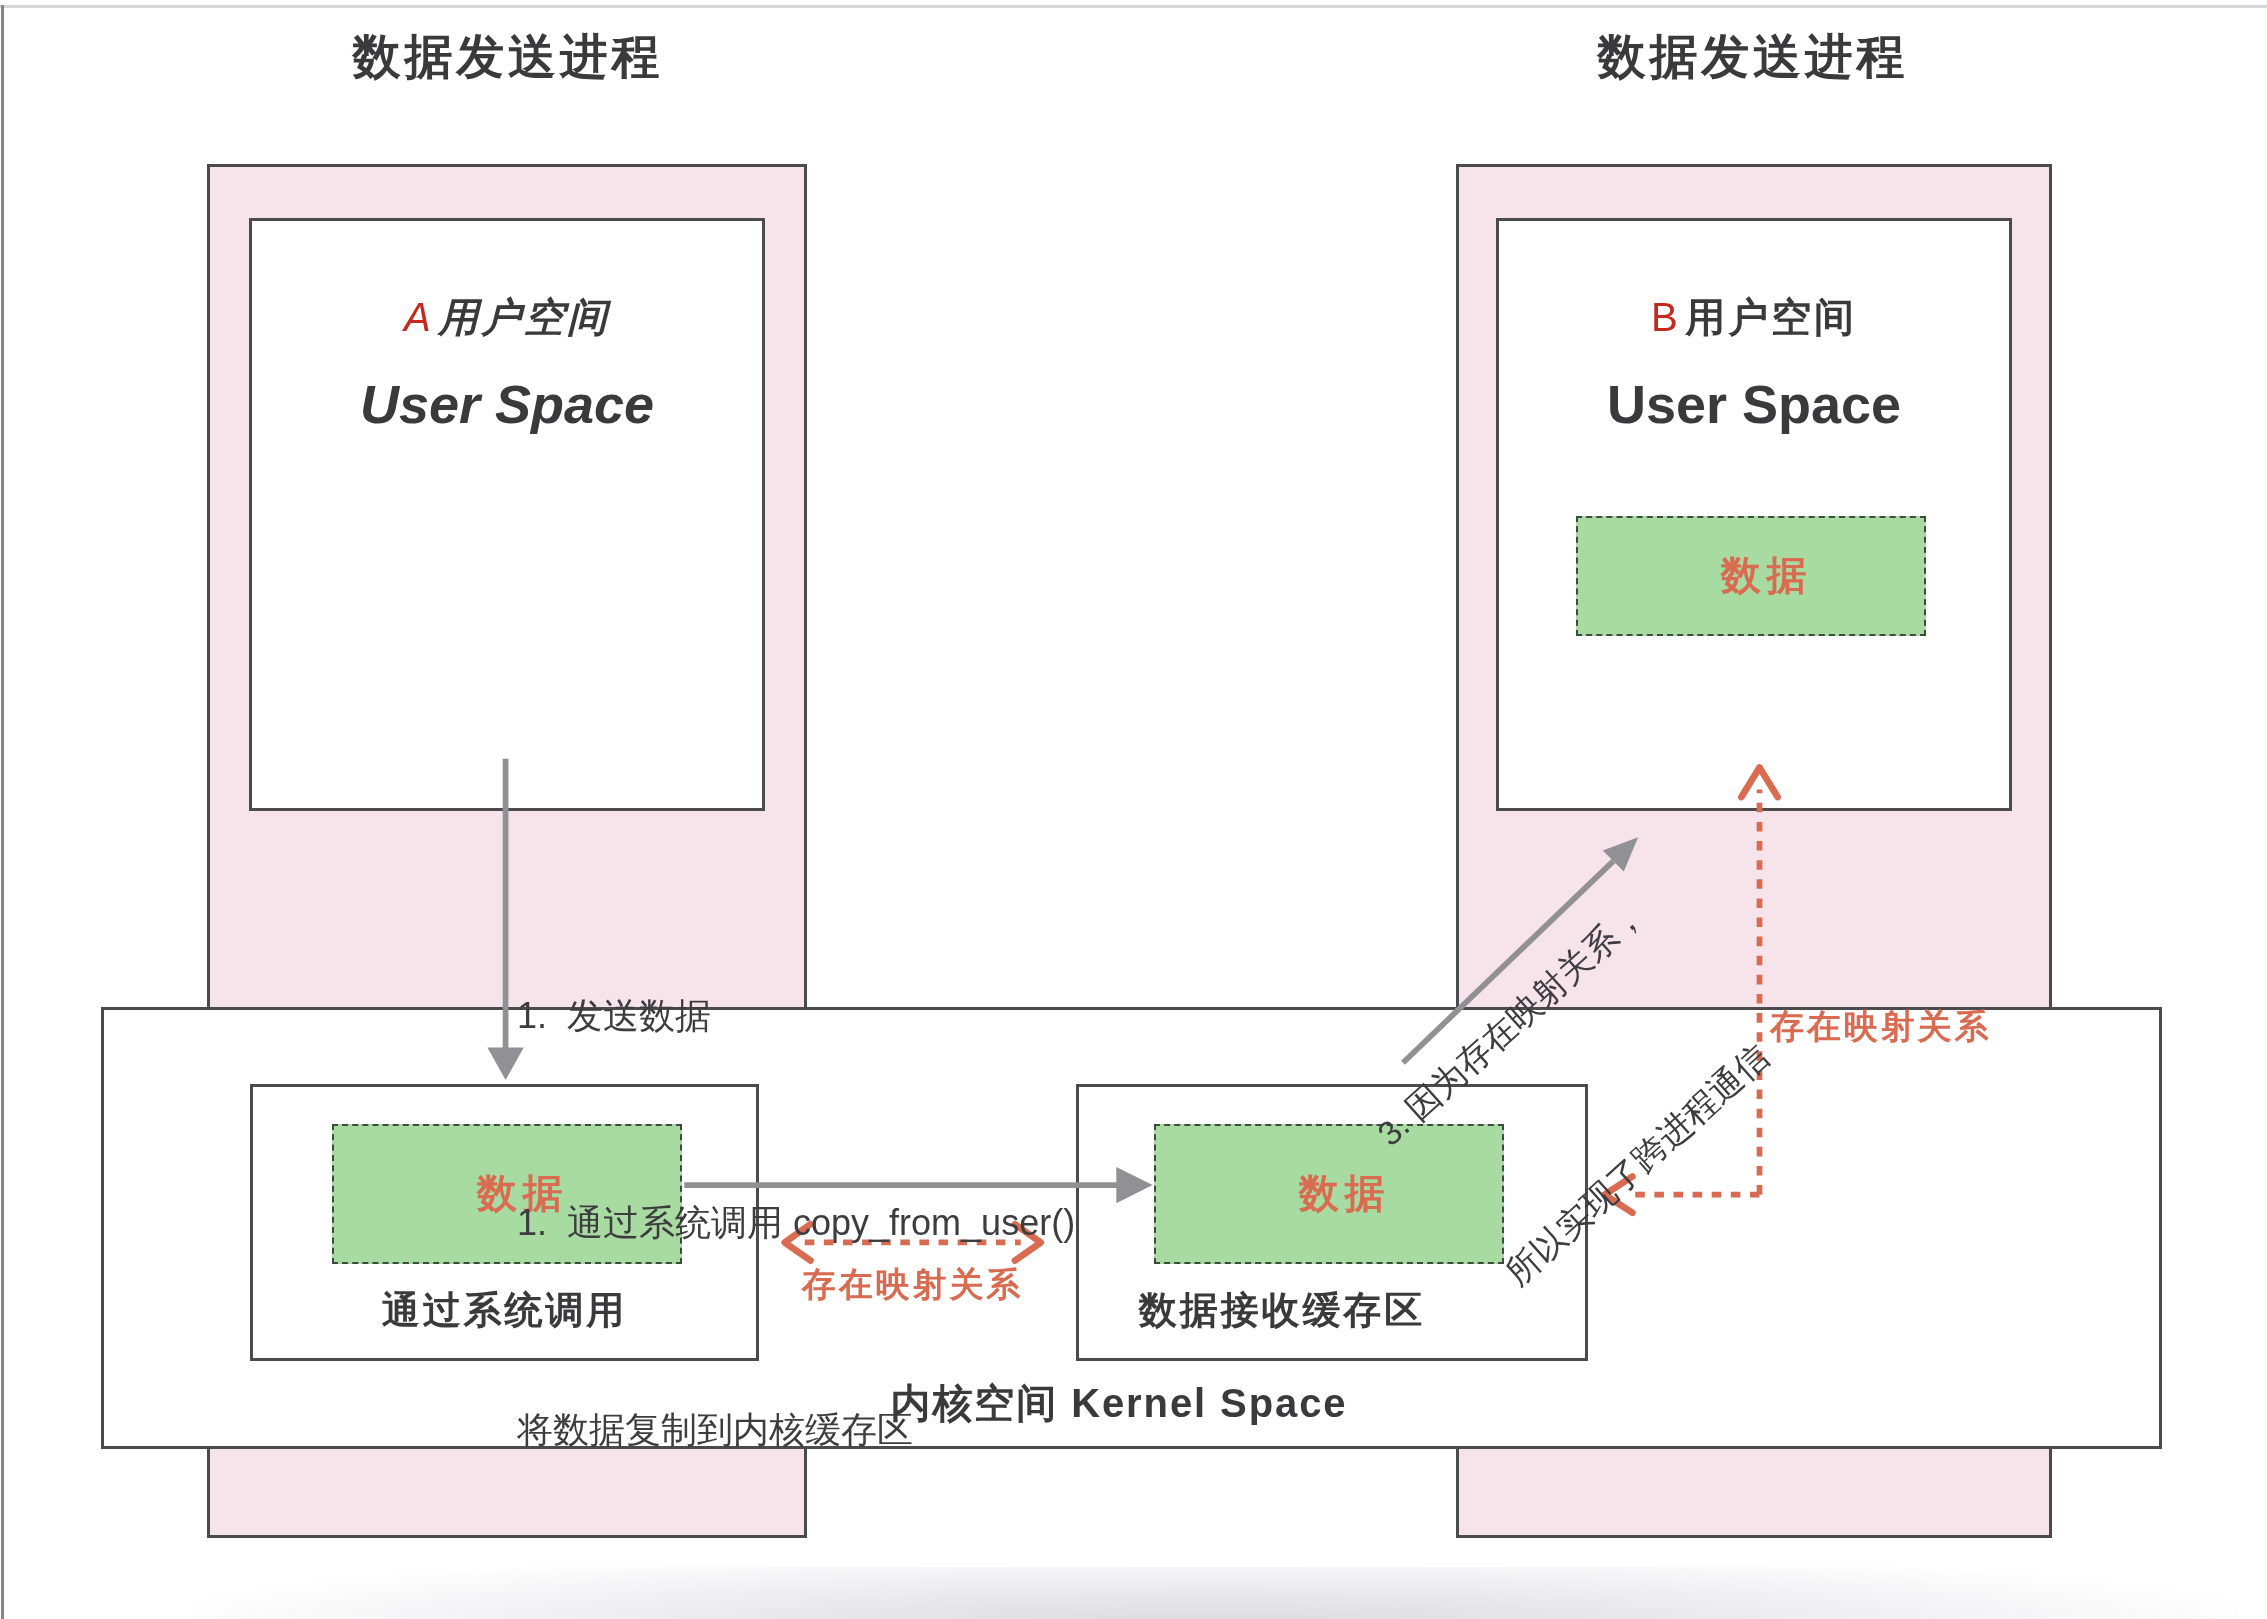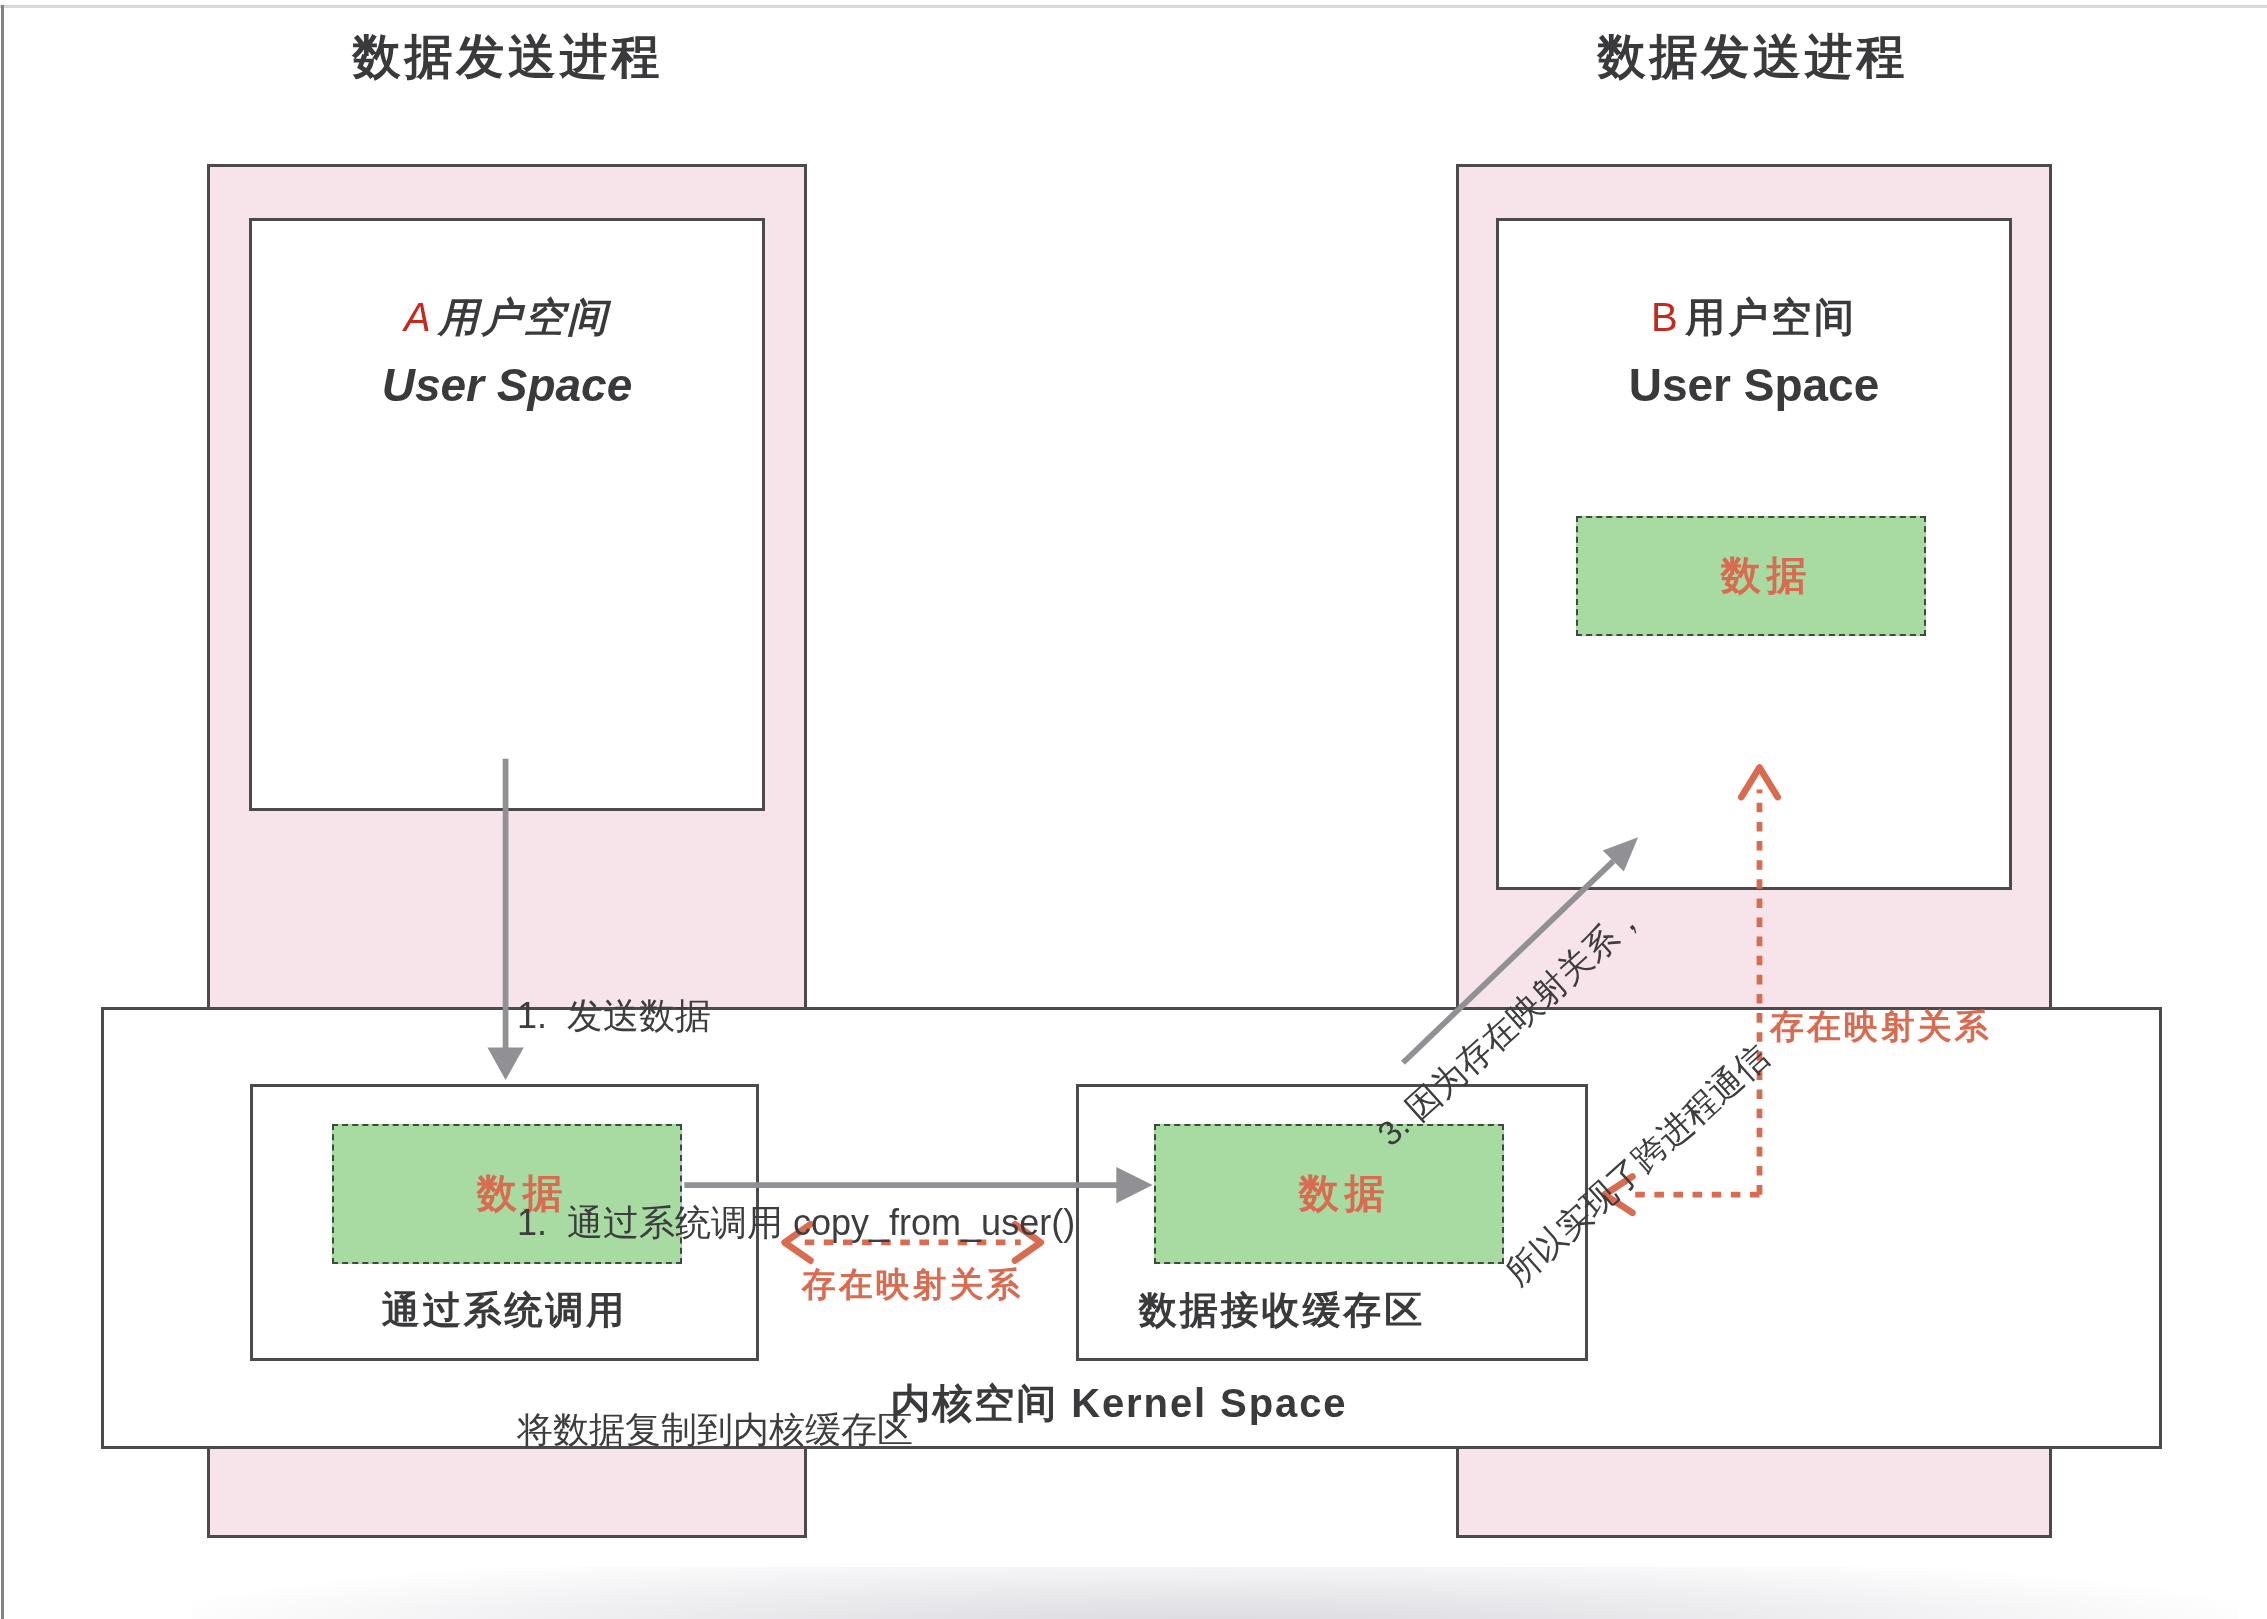--- a/index.html
+++ b/index.html
@@ -37,28 +37,28 @@
 
   .kernelbox{
     position:absolute;left:101px;top:1007px;width:2061px;height:442px;
     background:#ffffff;border:3.8px solid #4b4b4e;box-sizing:border-box;
   }
 
   .whitebox{
     position:absolute;background:#ffffff;border:3.8px solid #4b4b4e;box-sizing:border-box;
   }
   .usera{left:249px;top:218px;width:516px;height:593px;font-style:italic;}
-  .userb{left:1496px;top:218px;width:516px;height:672px;padding-left:12px;}
+  .userb{left:1496px;top:218px;width:516px;height:593px;padding-left:12px;}
   .kbuf{left:250px;top:1084px;width:509px;height:277px;}
   .rbuf{left:1076px;top:1084px;width:512px;height:277px;}
 
   .uslabel{position:absolute;left:0;right:0;top:69px;text-align:center;}
   .uslabel .cn{font-size:40px;font-weight:bold;color:#3a3a3c;letter-spacing:2.9px;}
   .uslabel .letter{font-size:40px;font-weight:400;color:#c5281c;letter-spacing:0;margin-right:7.6px;}
-  .uslabel .en{margin-top:13px;font-size:46px;font-weight:bold;color:#3a3a3c;}
+  .uslabel .en{margin-top:28px;font-size:54px;font-weight:bold;color:#3a3a3c;}
 
   .greenbox{
     position:absolute;
     background:#a8dba2;border:2.9px dashed #3c4b3c;box-sizing:border-box;
     text-align:center;
     padding-left:31px;
   }
   .greenbox span{
     font-size:40px;font-weight:bold;color:#d96b51;letter-spacing:5.7px;
   }

